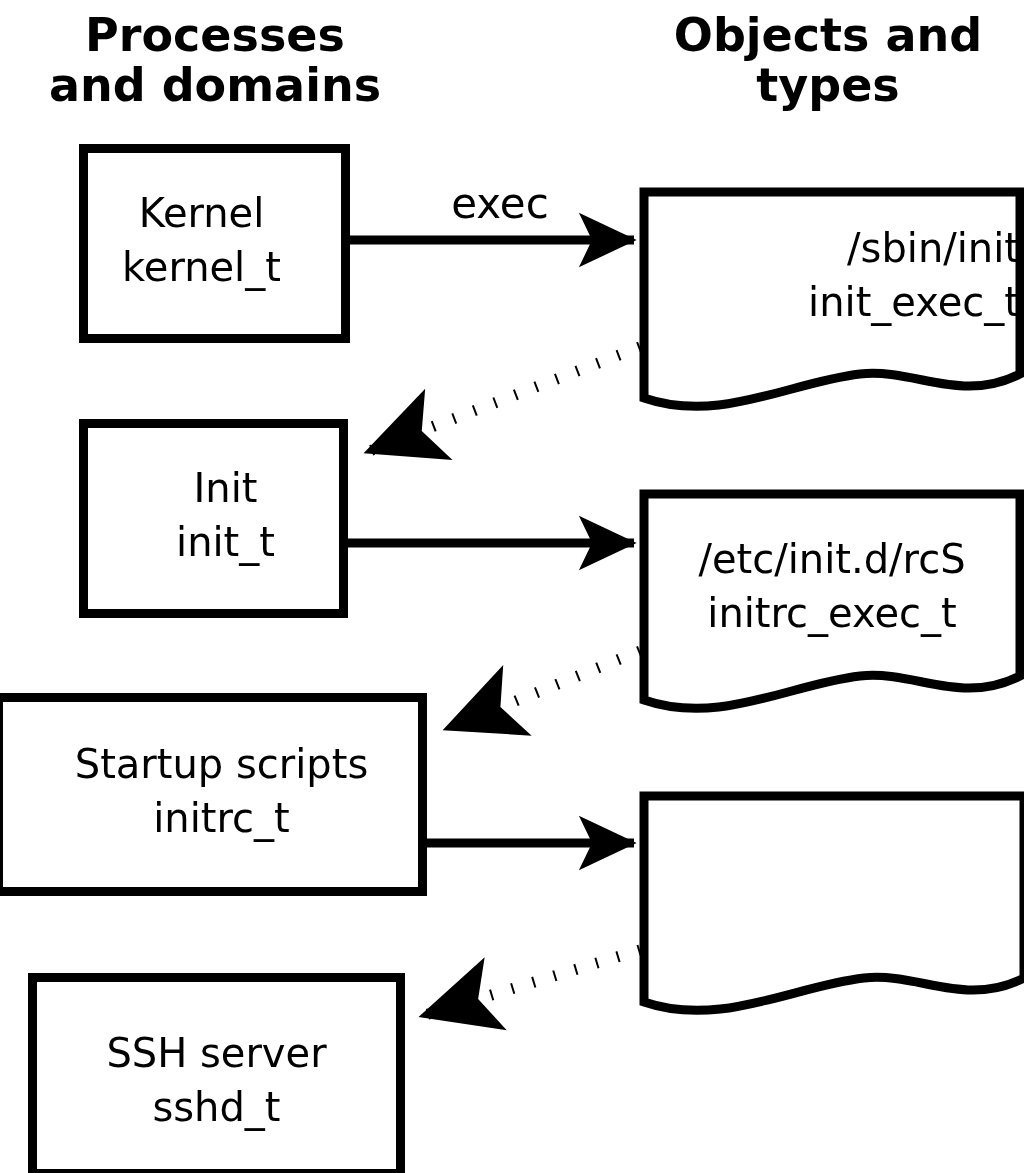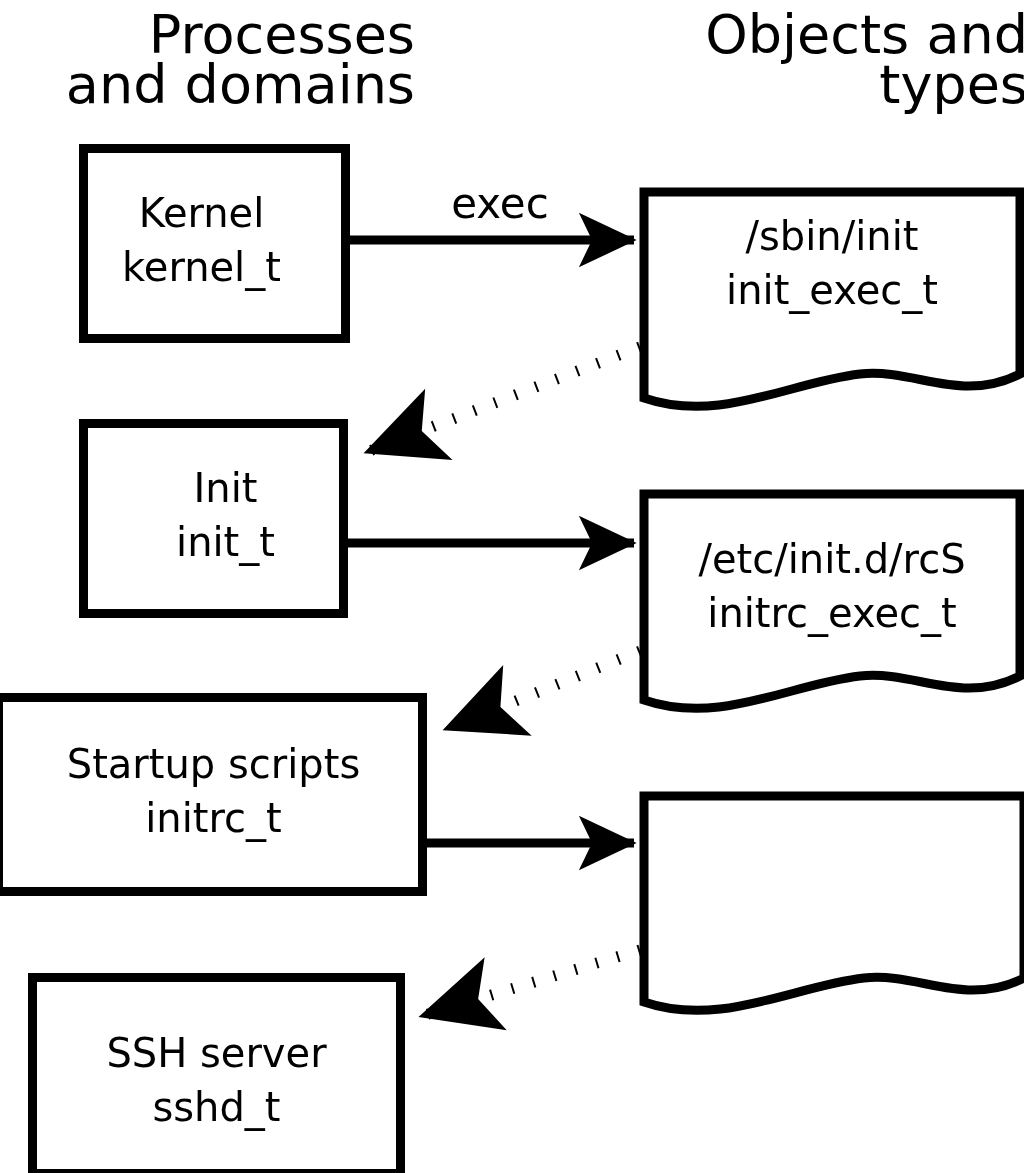--- a/index.html
+++ b/index.html
@@ -18,24 +18,24 @@
   #diagram-svg {
     position: absolute;
     left: 0;
     top: 0;
     width: 1024px;
     height: 1173px;
   }
   .col-title {
     position: absolute;
     font-family: "DejaVu Sans", sans-serif;
-    font-weight: normal;
-    font-size: 54px;
+    font-weight: bold;
+    font-size: 46px;
     line-height: 50px;
-    text-align: right;
+    text-align: center;
     color: #000000;
     white-space: pre;
   }
   .node-label {
     position: absolute;
     font-family: "DejaVu Sans", sans-serif;
     font-weight: normal;
     font-size: 40px;
     line-height: 54px;
     text-align: center;
@@ -143,28 +143,28 @@
 
   <div class="proc-box" style="left:79px; top:144px; width:271px; height:199px;"></div>
   <div class="node-label" style="left:79px; top:186px; width:245px;">Kernel
 kernel_t</div>
 
   <div class="proc-box" style="left:79px; top:419px; width:269px; height:199px;"></div>
   <div class="node-label" style="left:79px; top:461px; width:293px;">Init
 init_t</div>
 
   <div class="proc-box" style="left:-6px; top:693px; width:433px; height:203px;"></div>
-  <div class="node-label" style="left:0px; top:737px; width:427px;">Startup scripts
+  <div class="node-label" style="left:0px; top:737px; width:427px;padding-left:8px;">Startup scripts
 initrc_t</div>
 
   <div class="proc-box" style="left:28px; top:973px; width:377px; height:205px;"></div>
   <div class="node-label" style="left:28px; top:1014px; width:377px;margin-top:12px;">SSH server
 sshd_t</div>
 
-  <div class="node-label" style="left:644px; top:209px; width:376px;">/sbin/init
+  <div class="node-label" style="left:644px; top:221px; width:376px;text-align:right;">/sbin/init
 init_exec_t</div>
 
   <div class="node-label" style="left:644px; top:532px; width:376px;">/etc/init.d/rcS
 initrc_exec_t</div>
 
 
   <div class="edge-label" style="left:375px; top:183px; width:250px;">exec</div>
 
 </div>
 

